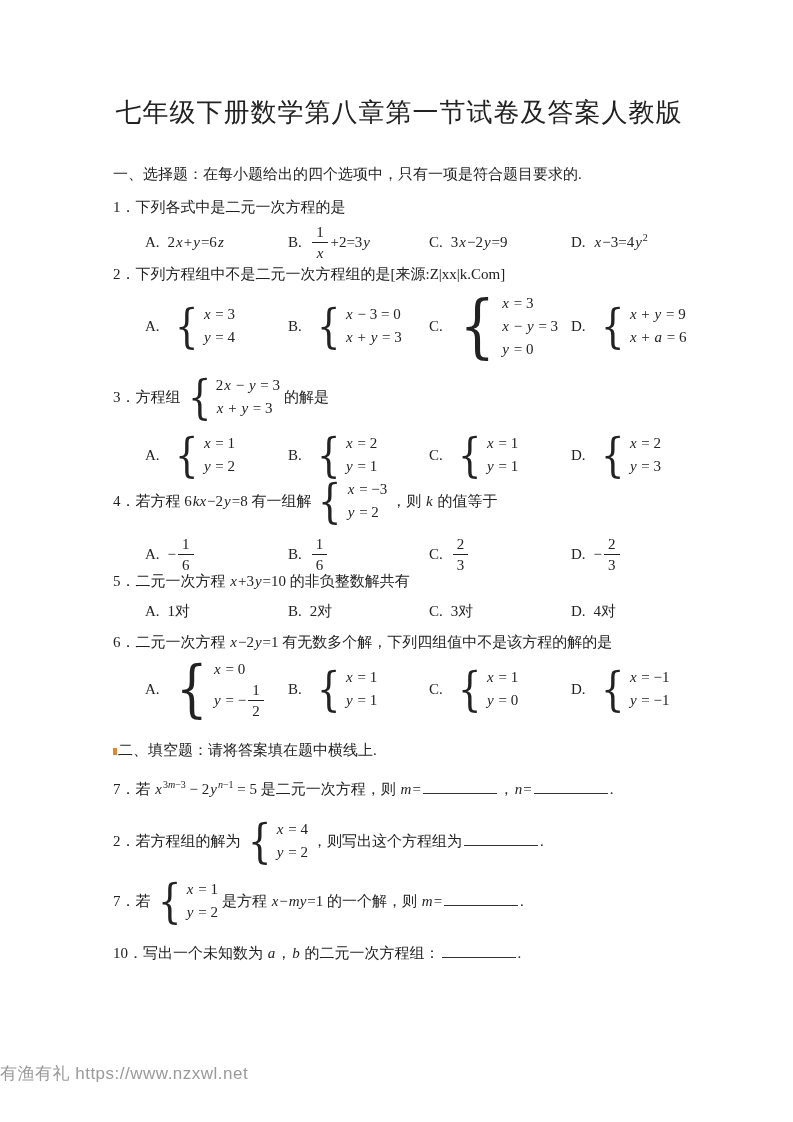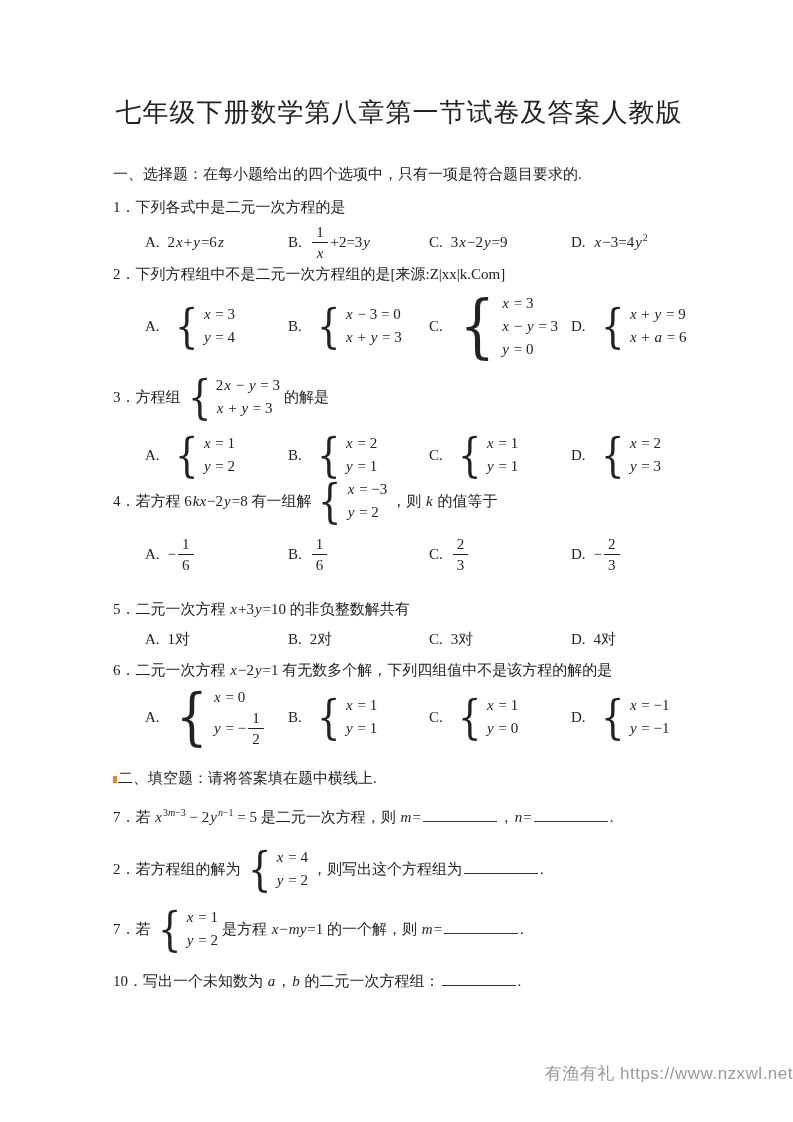--- a/index.html
+++ b/index.html
@@ -44,21 +44,21 @@
   .lines{display:inline-flex;flex-direction:column;gap:4px;margin-left:2px}
   .blank{
     display:inline-block;width:74px;height:14px;margin:0 2px;
     border-bottom:1px solid #333;vertical-align:baseline;
   }
   .dot{
     display:inline-block;width:4px;height:7px;background:#e0862c;
     margin-right:1px;vertical-align:middle;
   }
   .footer{
-    position:absolute;left:0;right:0;top:1062px;text-align:right;
+    position:absolute;left:0;right:0;top:1062px;text-align:left;
     font-family:"Liberation Sans","DejaVu Sans",sans-serif;
     font-size:17px;color:#9a9a9a;letter-spacing:0.5px;
   }
 </style>
 </head>
 <body>
 
 <div class="content">
 
   <h1 class="title">七年级下册数学第八章第一节试卷及答案人教版</h1>
@@ -233,21 +233,21 @@
         <span class="opt-label">D.</span>
         <span>−</span>
         <span class="frac">
           <span class="num">2</span>
           <span class="den">3</span>
         </span>
       </span>
     </div>
   </div>
 
-  <div style="margin-top:28px">
+  <div style="margin-top:0">
     <div class="q-stem math">5．二元一次方程 <i>x</i>+3<i>y</i>=10 的非负整数解共有</div>
     <div class="options" style="margin-top:11px">
       <span class="opt">
         <span class="opt-label">A.</span>
         <span>1对</span>
       </span>
       <span class="opt">
         <span class="opt-label">B.</span>
         <span>2对</span>
       </span>

